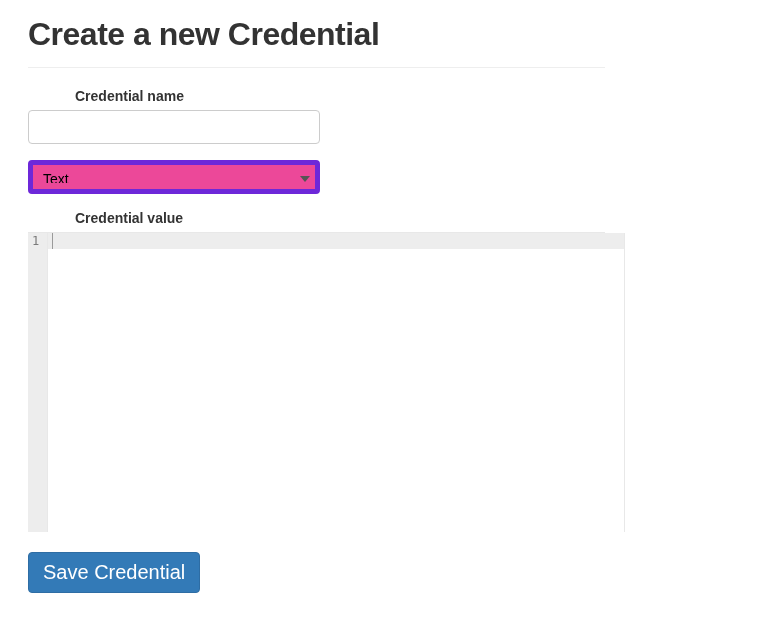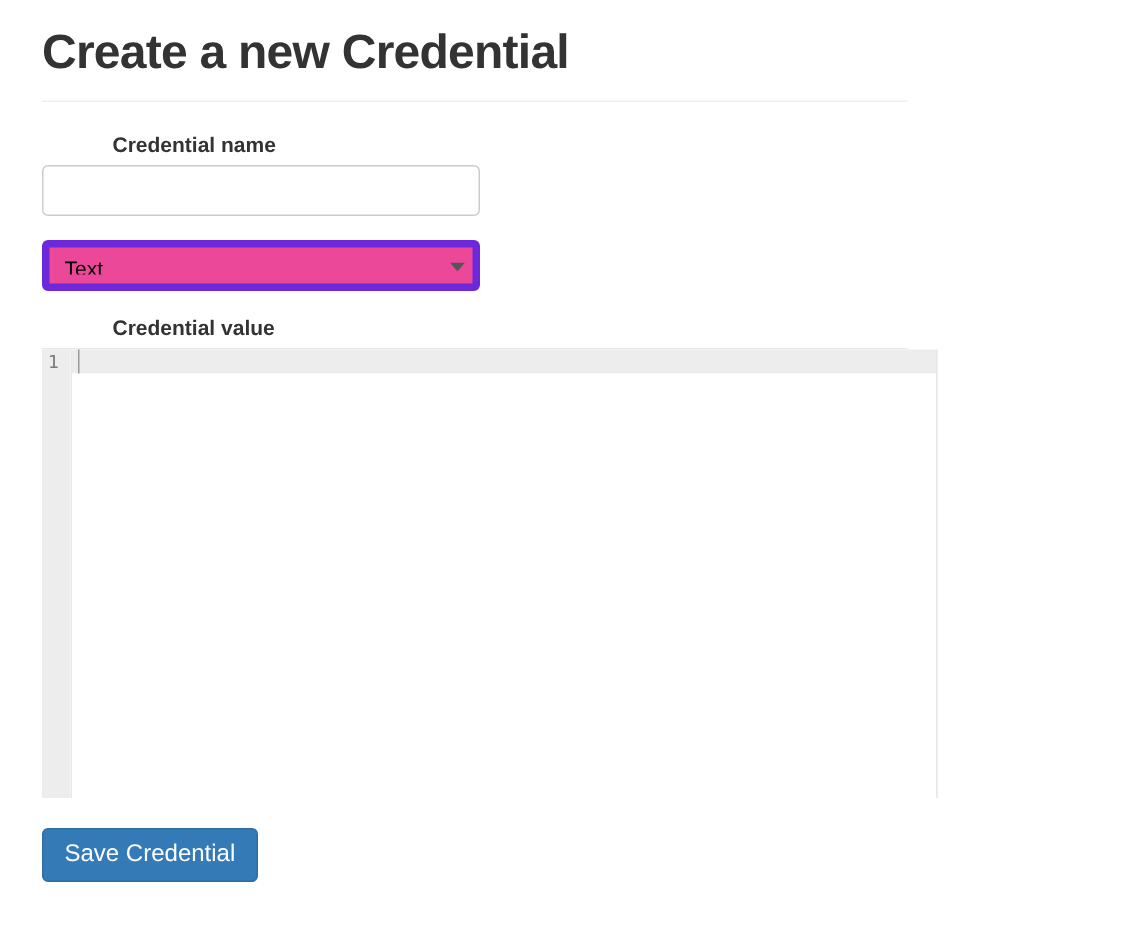--- a/index.html
+++ b/index.html
@@ -126,21 +126,21 @@
     border-left: 1px solid #9a9a9a;
   }
   .btn-primary {
     display: inline-block;
     margin-top: 14px;
     background: #337ab7;
     color: #fff;
     border: 1px solid #2e6da4;
     border-radius: 4px;
     padding: 8px 14px;
-    font-size: 16px;
+    font-size: 20px;
     cursor: pointer;
   }
 </style>
 </head>
 <body>
 
 <div class="page">
   <h1 class="title">Create a new Credential</h1>
   <hr class="rule">
 

